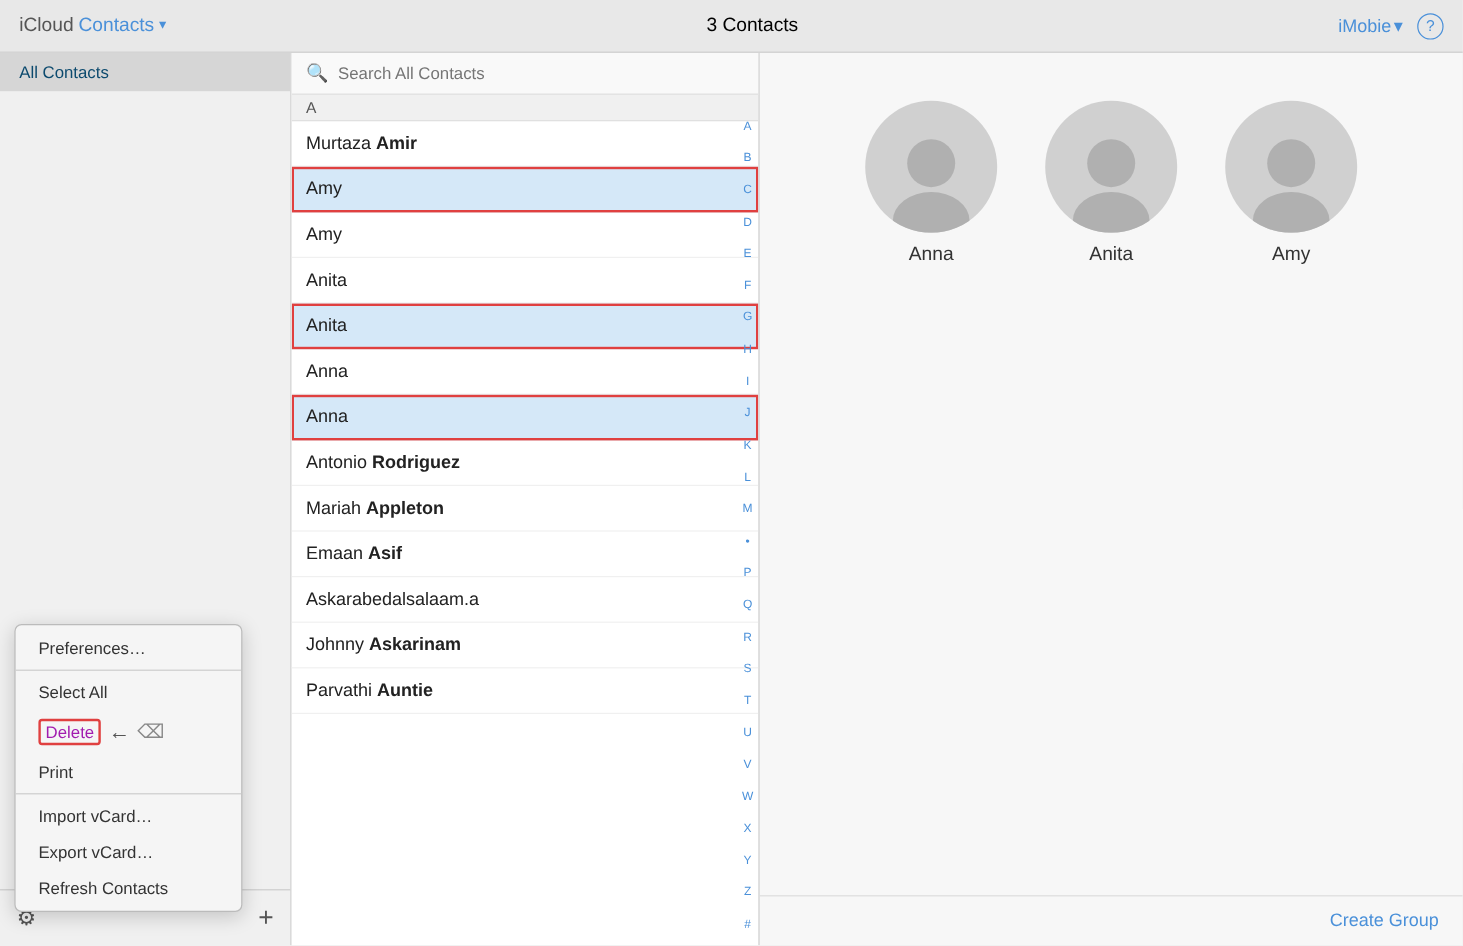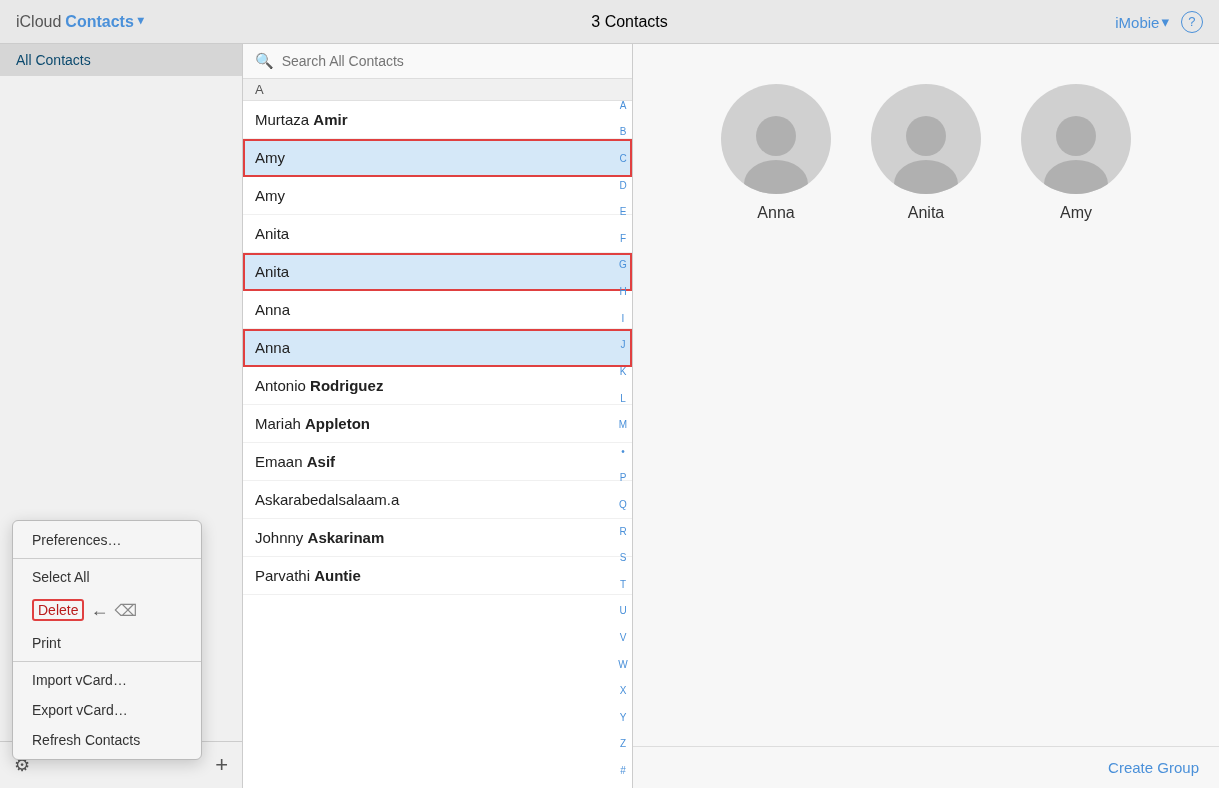--- a/index.html
+++ b/index.html
@@ -6,21 +6,21 @@
     body { font-family: -apple-system, BlinkMacSystemFont, "SF Pro Text", "Helvetica Neue", sans-serif; background: #f0f0f0; width: 1219px; height: 788px; overflow: hidden; display: flex; flex-direction: column; }
 
     
     .header {
       display: flex; align-items: center; justify-content: space-between;
       background: #e8e8e8; border-bottom: 1px solid #ccc;
       padding: 0 16px; height: 44px; flex-shrink: 0;
     }
     .header-left { display: flex; align-items: flex-start; gap: 4px; }
     .icloud-text { color: #555; font-size: 16px; font-weight: 500; }
-    .contacts-text { color: #4a90d9; font-size: 16px; font-weight: 700; }
+    .contacts-text { color: #4a90d9; font-size: 16px; font-weight: 400; }
     .chevron-down { color: #4a90d9; font-size: 12px; }
     .header-right { display: flex; align-items: center; gap: 12px; }
     .imobie-btn { color: #4a90d9; font-size: 15px; cursor: pointer; display: flex; align-items: flex-end; gap: 2px; }
     .help-btn { width: 22px; height: 22px; border-radius: 50%; border: 1.5px solid #4a90d9; color: #4a90d9; display: flex; align-items: center; justify-content: center; font-size: 13px; cursor: pointer; }
 
     
     .main { display: flex; flex: 1; overflow: hidden; }
 
     
     .sidebar { width: 243px; background: #f0f0f0; border-right: 1px solid #ccc; display: flex; flex-direction: column; flex-shrink: 0; }
@@ -34,21 +34,21 @@
     .context-menu {
       position: absolute; left: 12px; top: 520px;
       background: #f5f5f5; border: 1px solid #bbb; border-radius: 6px;
       box-shadow: 0 4px 16px rgba(0,0,0,0.18); width: 190px; z-index: 100;
       padding: 4px 0;
     }
     .ctx-item { padding: 7px 19px; font-size: 14px; color: #333; cursor: pointer; }
     .ctx-item.disabled { color: #aaa; cursor: default; }
     .ctx-separator { height: 1px; background: #ccc; margin: 3px 0; }
     .ctx-delete-row { display: flex; align-items: center; gap: 6px; }
-    .ctx-delete-box { border: 2px solid #e04040; border-radius: 3px; padding: 1px 4px; font-size: 14px; color: #b91c1c; }
+    .ctx-delete-box { border: 2px solid #e04040; border-radius: 3px; padding: 1px 4px; font-size: 14px; color: #a21caf; }
     .ctx-arrow-icon { font-size: 18px; color: #555; }
     .ctx-backspace { font-size: 16px; color: #888; }
 
     
     .contact-list { width: 390px; background: #fff; border-right: 1px solid #ccc; display: flex; flex-direction: column; overflow: hidden; flex-shrink: 0; position: relative; }
     .search-bar { display: flex; align-items: center; padding: 8px 12px; border-bottom: 1px solid #ddd; gap: 8px; background: #f9f9f9; }
     .search-icon { color: #aaa; font-size: 15px; }
     .search-input { border: none; background: transparent; outline: none; font-size: 14px; color: #aaa; flex: 1; }
     .list-scroll { overflow-y: auto; flex: 1; }
     .section-header { padding: 3px 12px; font-size: 13px; color: #555; background: #f0f0f0; border-bottom: 1px solid #e0e0e0; font-weight: 500; }

